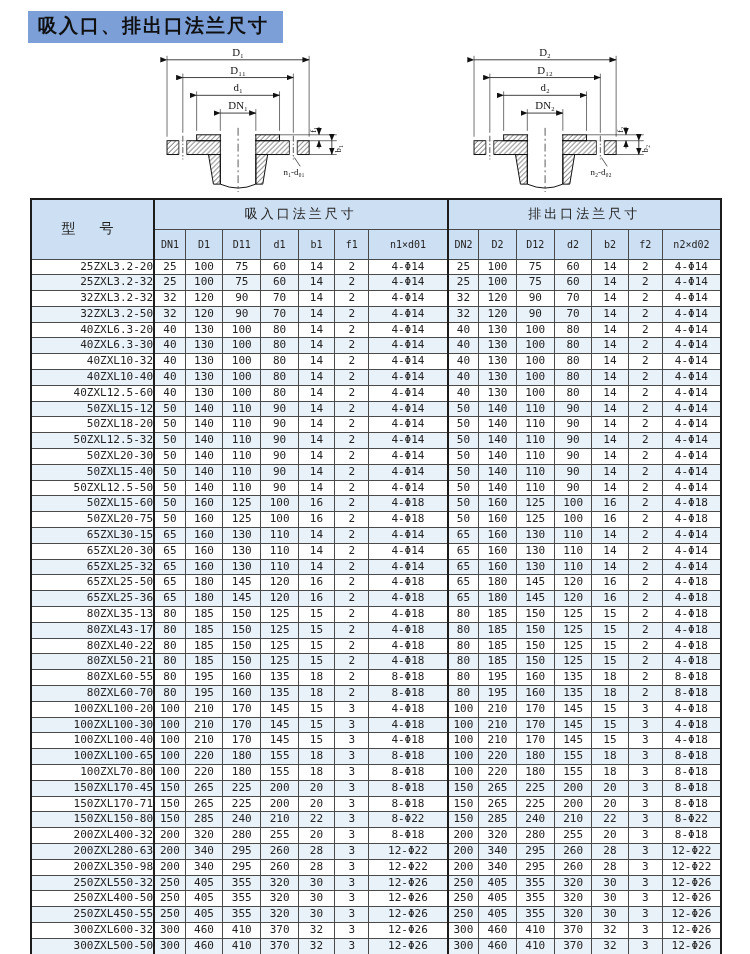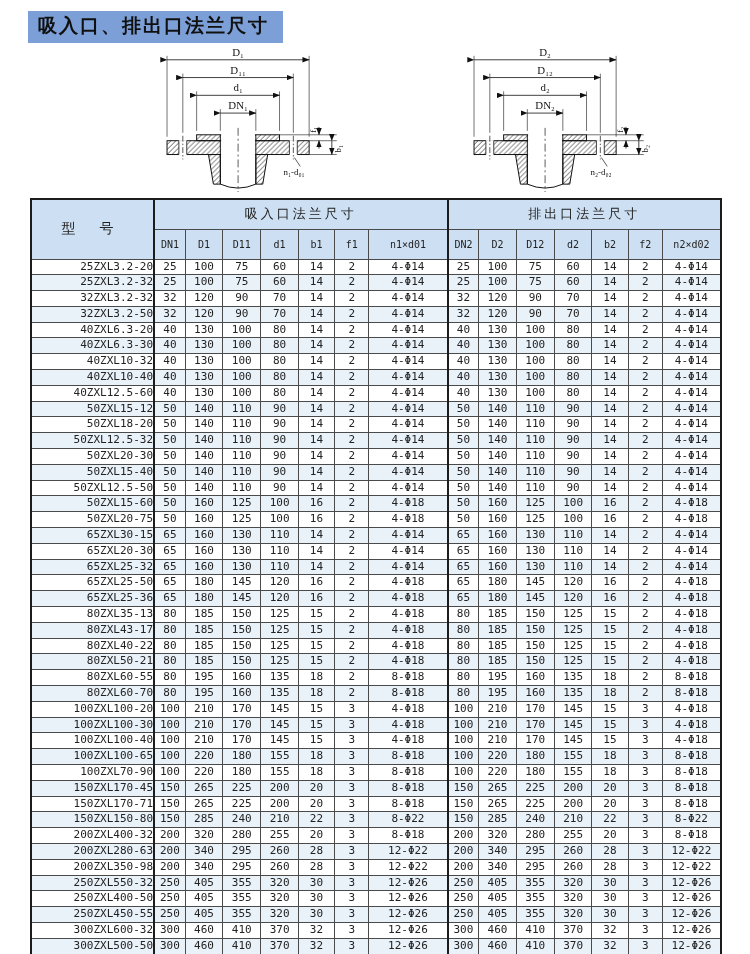--- a/index.html
+++ b/index.html
@@ -761,21 +761,21 @@
           <td>8-Φ18</td>
           <td class="thick-left">100</td>
           <td>220</td>
           <td>180</td>
           <td>155</td>
           <td>18</td>
           <td>3</td>
           <td>8-Φ18</td>
         </tr>
         <tr>
-          <td class="model">100ZXL70-90</td>
+          <td class="model">100ZXL70-80</td>
           <td class="thick-left">100</td>
           <td>220</td>
           <td>180</td>
           <td>155</td>
           <td>18</td>
           <td>3</td>
           <td>8-Φ18</td>
           <td class="thick-left">100</td>
           <td>220</td>
           <td>180</td>

